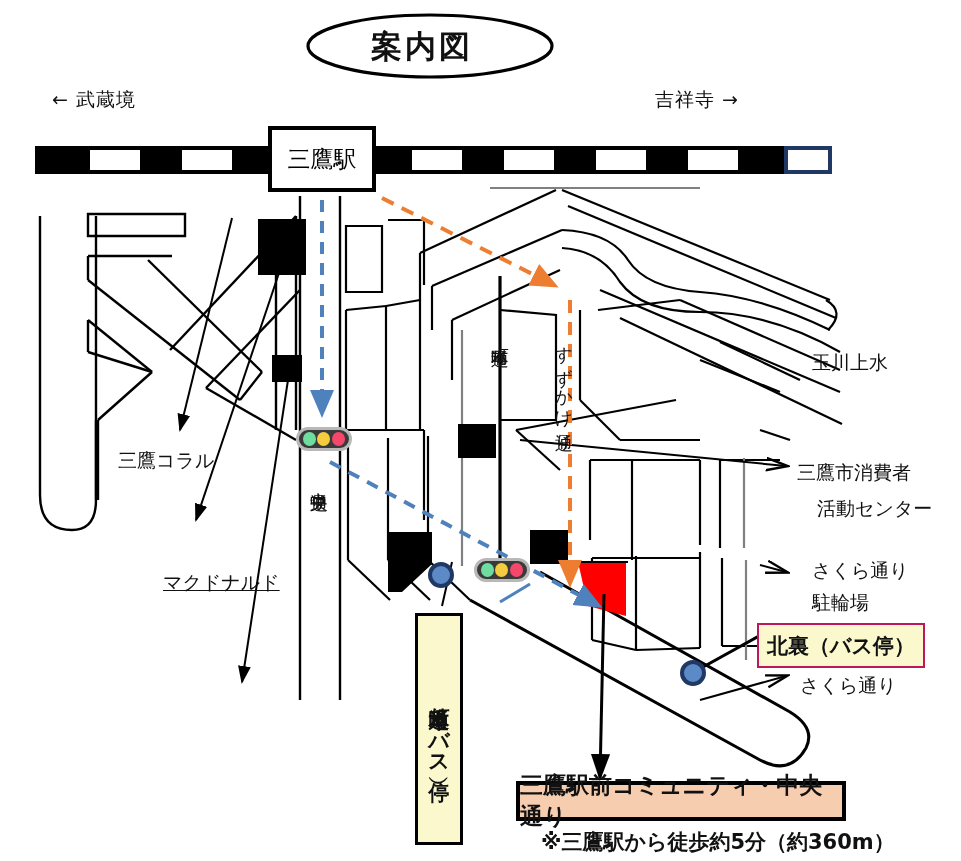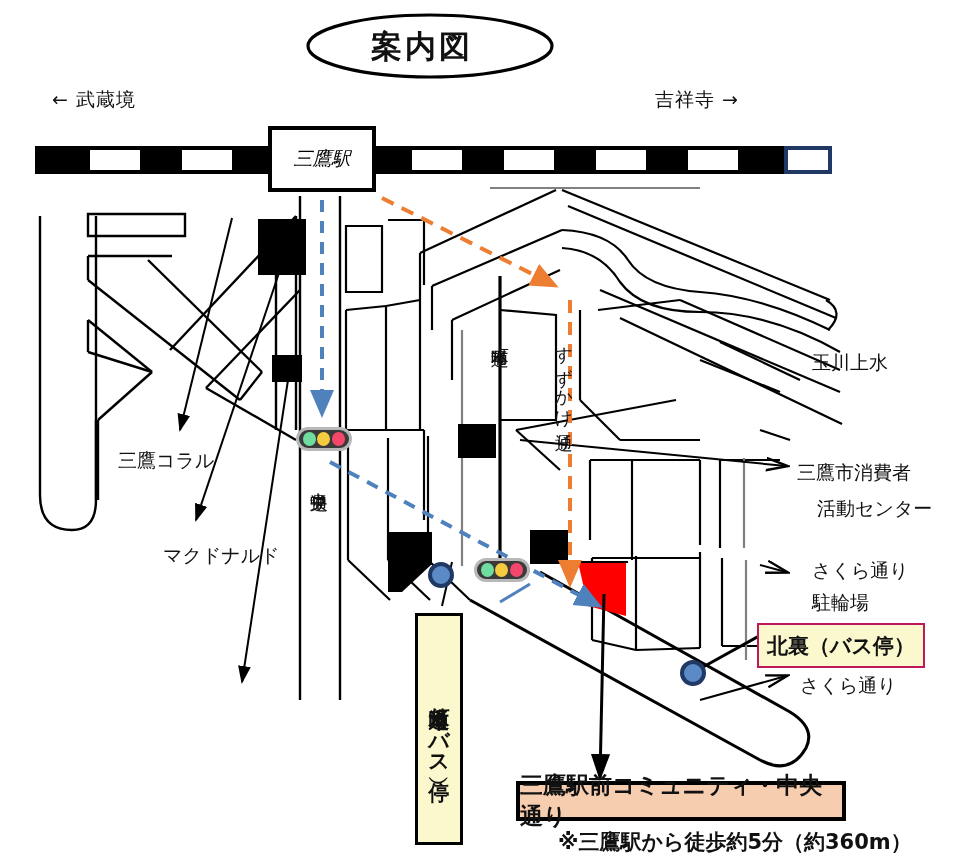--- a/index.html
+++ b/index.html
@@ -12,21 +12,21 @@
 
   .lbl{
     position:absolute;
     font-family:"DejaVu Sans","Liberation Sans",sans-serif;
     color:#111;
     white-space:nowrap;
     line-height:1.15;
   }
   .lbl-dir{font-size:19px;letter-spacing:1px;}
   .lbl-place{font-size:19px;}
-  .lbl-station{font-size:19px;font-style:italic;}
+  .lbl-station{font-size:23px;}
 
   .vert{
     writing-mode:vertical-rl;
     text-orientation:upright;
   }
   .lbl-street{font-size:18px;letter-spacing:1px;}
 
   .station-box{
     position:absolute;
     border:4px solid #000;
@@ -300,34 +300,34 @@
 
   <div class="busdot" style="left:428px;top:562px;"></div>
   <div class="busdot" style="left:680px;top:660px;"></div>
 
   <div class="lbl lbl-street vert" style="left:308px;top:478px;">中央通り</div>
   <div class="lbl lbl-street vert" style="left:489px;top:334px;">本町通り</div>
   <div class="lbl lbl-street vert" style="left:553px;top:334px;">すずかけ通り</div>
   <div class="lbl lbl-place" style="left:800px;top:675px;">さくら通り</div>
 
   <div class="lbl lbl-place" style="left:118px;top:450px;">三鷹コラル</div>
-  <div class="lbl lbl-place" style="left:163px;top:545px;">マクドナルド</div>
+  <div class="lbl lbl-place" style="left:163px;top:572px;text-decoration:underline;">マクドナルド</div>
 
   <div class="lbl lbl-place" style="left:812px;top:352px;">玉川上水</div>
   <div class="lbl lbl-place" style="left:797px;top:462px;">三鷹市消費者</div>
   <div class="lbl lbl-place" style="left:817px;top:498px;">活動センター</div>
   <div class="lbl lbl-place" style="left:812px;top:560px;">さくら通り</div>
   <div class="lbl lbl-place" style="left:812px;top:592px;">駐輪場</div>
 
   <div class="box-yellow" style="left:757px;top:623px;width:168px;height:45px;">
     <span>北裏（バス停）</span>
   </div>
 
   <div class="box-yellow-v" style="left:415px;top:613px;width:48px;height:232px;">
     <span class="vert" style="letter-spacing:0px;">本町通り（バス停）</span>
   </div>
 
   <div class="box-peach" style="left:516px;top:781px;width:330px;height:40px;">
     <span>三鷹駅前コミュニティ・中央通り</span>
   </div>
-  <div class="note" style="left:558px;top:828px;">※三鷹駅から徒歩約5分（約360m）</div>
+  <div class="note" style="left:541px;top:828px;">※三鷹駅から徒歩約5分（約360m）</div>
 
 </div>
 
 </body></html>

